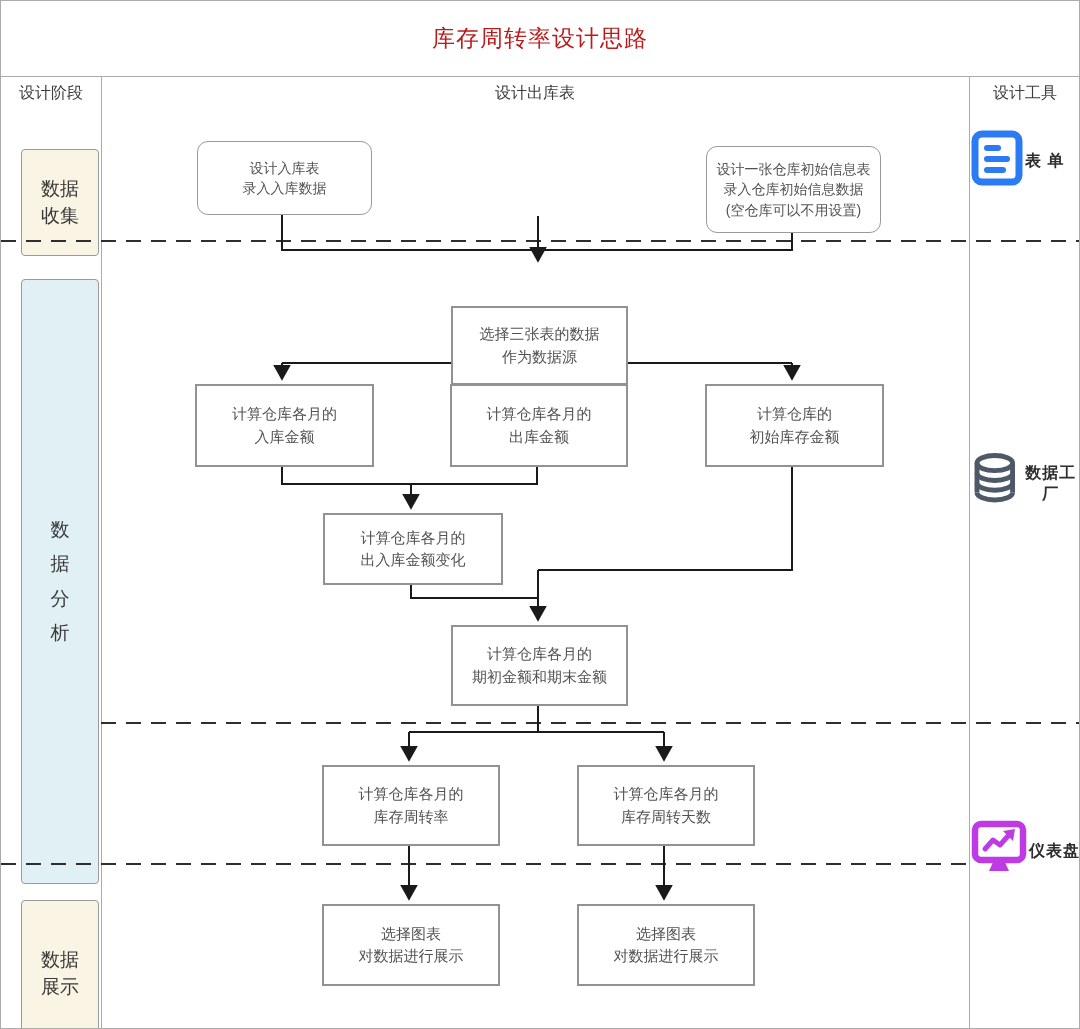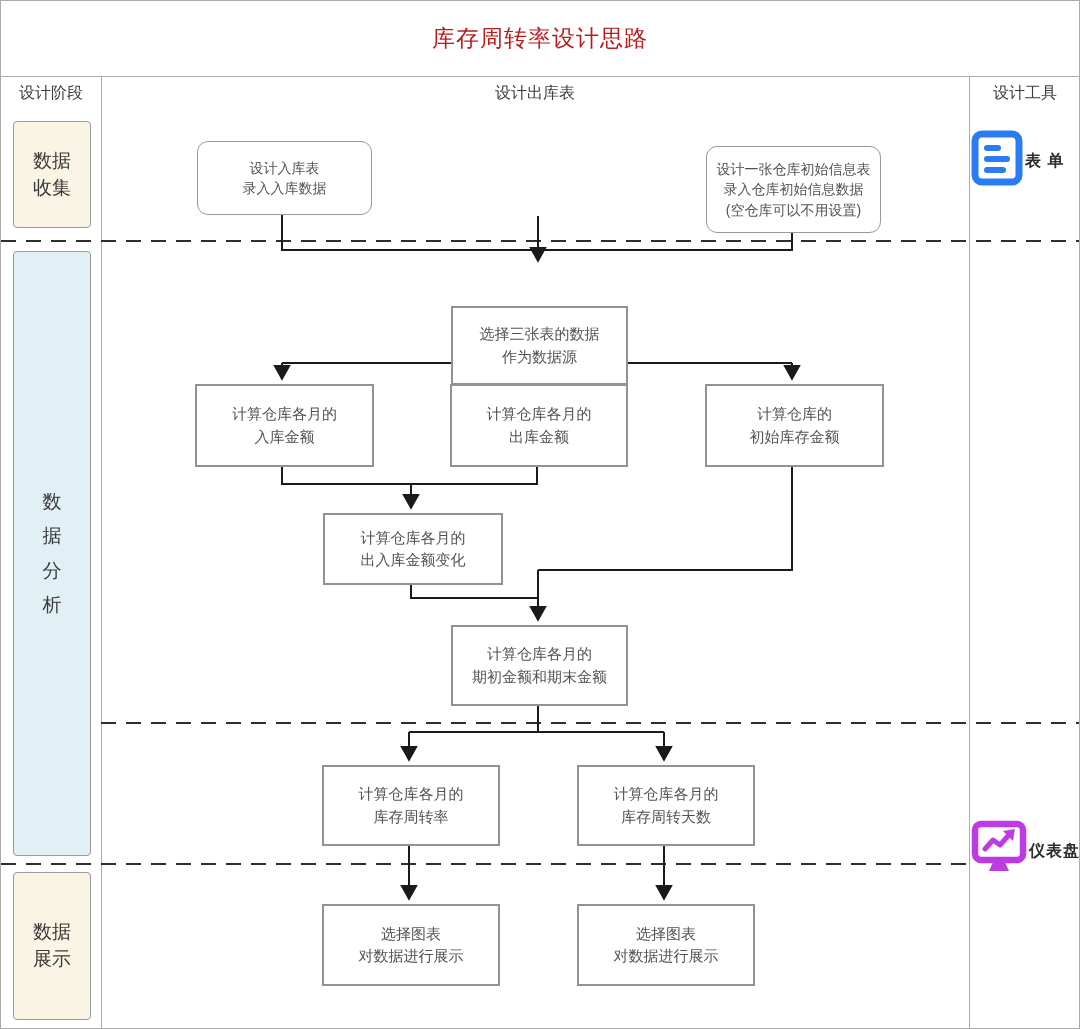--- a/index.html
+++ b/index.html
@@ -15,22 +15,22 @@
   
   .title-row{left:0;top:0;width:100%;height:75px;border-bottom:1px solid #ababab;
     font-size:23px;color:#b91c1c;letter-spacing:1px;}
   .hcell-left{left:0;top:75px;width:100px;height:35px;}
   .hcell-mid{left:100px;top:75px;width:868px;height:35px;}
   .hcell-right{left:968px;top:75px;width:112px;height:35px;}
   .vline{top:75px;bottom:0;width:1px;background:#ababab;}
 
   
   .phase{
-    left:12px;width:76px;border:1px solid #9a9a9a;border-radius:4px;
-    font-size:19px;color:#383838;line-height:1.42;
+    left:20px;width:76px;border:1px solid #9a9a9a;border-radius:4px;
+    font-size:19px;color:#383838;line-height:1.42;margin-top:28px;
   }
   .phase.beige{background:#faf4e4;}
   .phase.blue{background:#e0f0f4;line-height:1.8;}
 
   
   .node{
     background:#ffffff;border:2px solid #929292;color:#525252;
     font-size:15px;line-height:1.5;
   }
   .node.rounded{border:1.5px solid #9a9a9a;border-radius:11px;font-size:14px;line-height:1.45;}
@@ -130,20 +130,32 @@
   <div class="abs tool" style="top:128px;">
     <svg width="56" height="58" viewBox="0 0 56 58">
       <rect x="6" y="5" width="44" height="48" rx="7" fill="none" stroke="#2b7bf3" stroke-width="7"></rect>
       <rect x="15" y="16" width="17" height="6" rx="3" fill="#2b7bf3"></rect>
       <rect x="15" y="27" width="26" height="6" rx="3" fill="#2b7bf3"></rect>
       <rect x="15" y="38" width="22" height="6" rx="3" fill="#2b7bf3"></rect>
     </svg>
     <div class="tool-label">表 单</div>
   </div>
 
+  <div class="abs tool" style="top:448px;">
+    <svg width="58" height="62" viewBox="0 0 58 62">
+      <g fill="none" stroke="#4e5866" stroke-width="5.5">
+        <ellipse cx="29" cy="12" rx="20" ry="8.5"></ellipse>
+        <path d="M9 12 V45 M49 12 V45"></path>
+        <path d="M9 23 a20 8.5 0 0 0 40 0"></path>
+        <path d="M9 34 a20 8.5 0 0 0 40 0"></path>
+        <path d="M9 45 a20 8.5 0 0 0 40 0"></path>
+      </g>
+    </svg>
+    <div class="tool-label">数据工厂</div>
+  </div>
 
   <div class="abs tool" style="top:818px;">
     <svg width="60" height="58" viewBox="0 0 60 58">
       <rect x="6" y="5" width="48" height="36" rx="6" fill="none" stroke="#be3ae2" stroke-width="6.5"></rect>
       <path d="M16 30 L24 21 L31 26 L39 17" fill="none" stroke="#be3ae2" stroke-width="5" stroke-linecap="round" stroke-linejoin="round"></path>
       <polygon points="34,12 46,10 44,22" fill="#be3ae2"></polygon>
       <path d="M25 41 L35 41 L40 52 L20 52 Z" fill="#be3ae2"></path>
     </svg>
     <div class="tool-label">仪表盘</div>
   </div>

